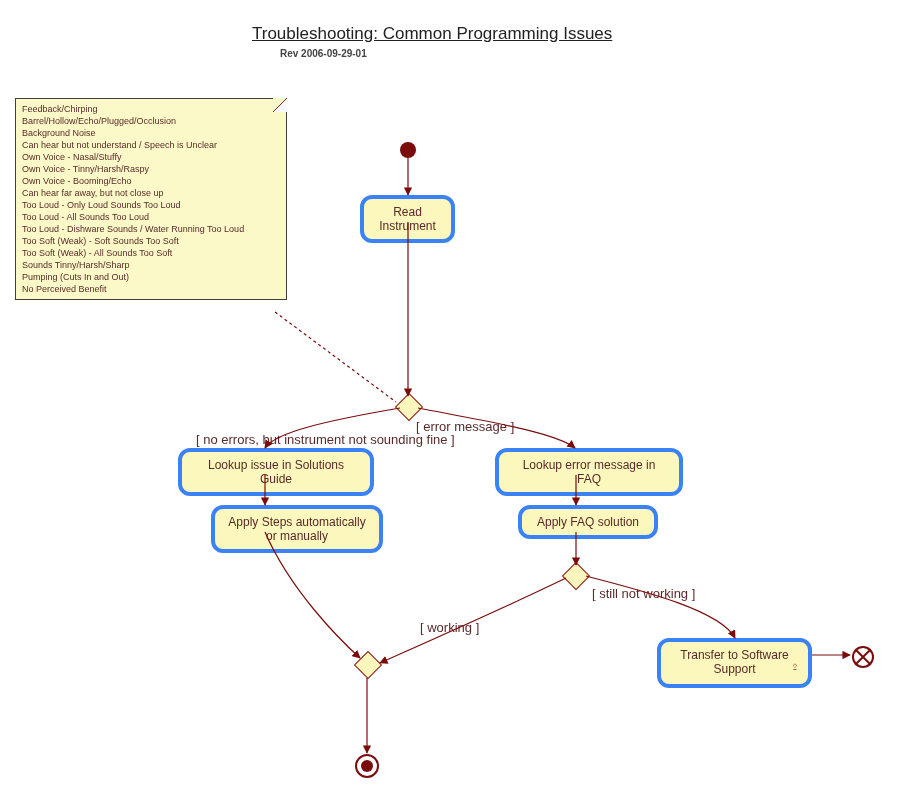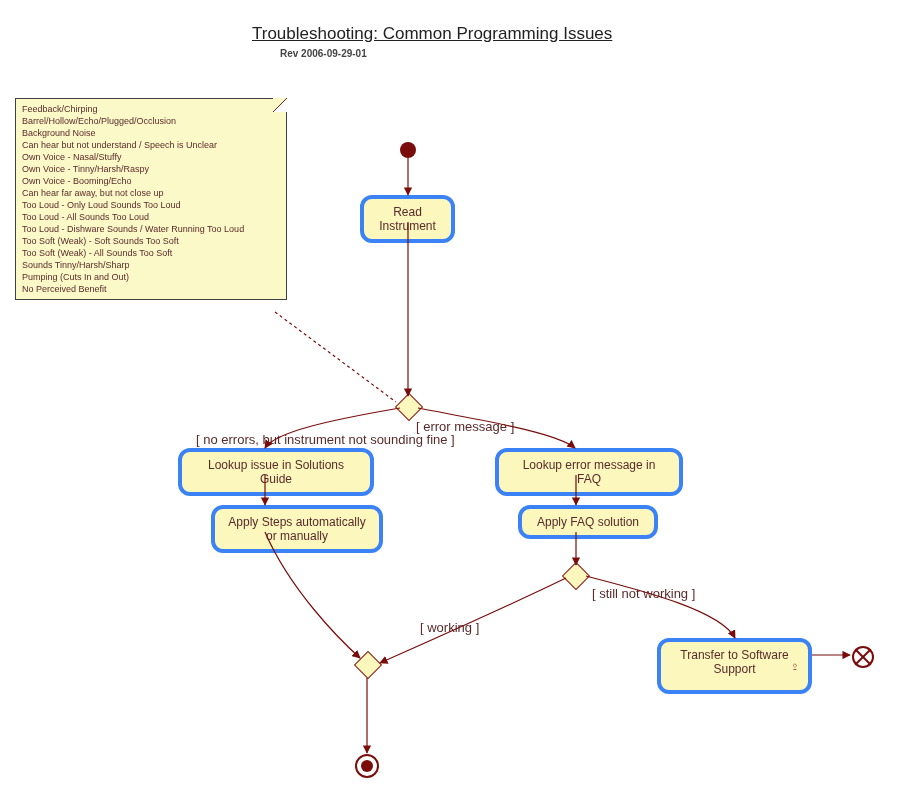--- a/index.html
+++ b/index.html
@@ -151,21 +151,21 @@
 <div class="activity" style="left:360px; top:195px; width:95px;">Read Instrument</div>
 
 <div class="activity" style="left:178px; top:448px; width:196px;">Lookup issue in Solutions Guide</div>
 
 <div class="activity" style="left:495px; top:448px; width:188px;">Lookup error message in FAQ</div>
 
 <div class="activity" style="left:163px; top:505px; width:172px;margin-left:48px;">Apply Steps automatically or manually</div>
 
 <div class="activity" style="left:518px; top:505px; width:140px;">Apply FAQ solution</div>
 
-<div class="activity" style="left:657px; top:638px; width:155px; padding-bottom:14px;">Transfer to Software Support</div>
+<div class="activity" style="left:657px; top:638px; width:155px; padding-bottom:8px;">Transfer to Software Support</div>
 <div class="rake" style="left:792px; top:658px;">⍚</div>
 
 <div class="diamond" style="left:399px; top:397px;"></div>
 <div class="diamond" style="left:566px; top:566px;"></div>
 <div class="diamond" style="left:358px; top:655px;"></div>
 
 <div class="end-dot" style="left:355px; top:754px;"></div>
 <div class="flow-final" style="left:852px; top:646px;"></div>
 
 <div class="guard" style="left:416px; top:419px;">[ error message ]</div>

